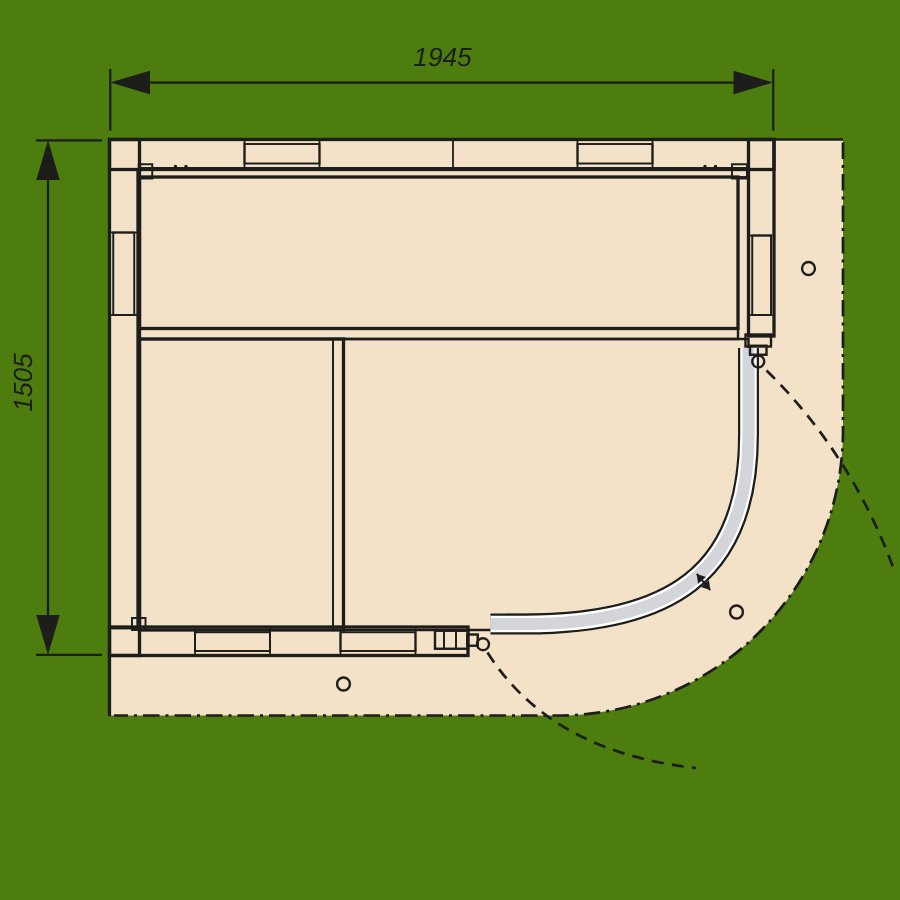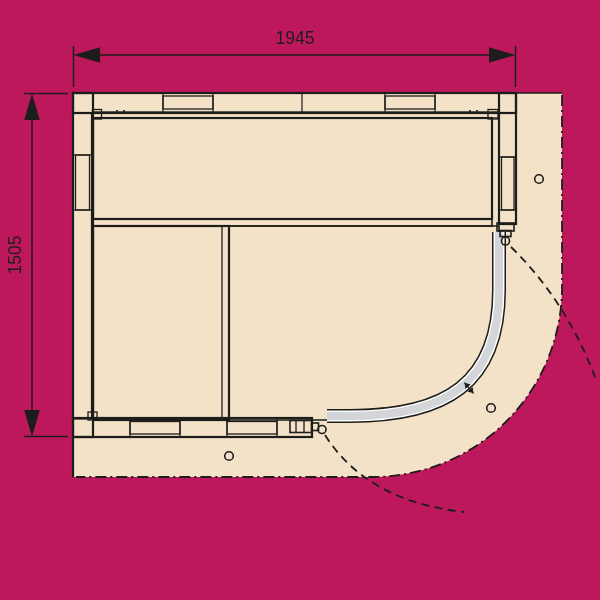--- a/index.html
+++ b/index.html
@@ -1,17 +1,17 @@
 <!DOCTYPE html>
 <html style="--outline: #1d1d1b; --room-fill: #f4e2c8; --wall-fill: #e9c79b; --wood-light: #f6e9c1; --wood-mid: #edd2a4; --glass-gray: #d3d5d8; --floor-gray: #c9cdd2; --hatch-bg: #f3f3f0;"><head>
 <meta charset="utf-8">
 <style>
   html,body{margin:0;padding:0;background:#ffffff;}
   body{font-family:"Liberation Sans", sans-serif;}
-  .stage{position:relative;width:600px;height:600px;background:#be185d;overflow:hidden;}
+  .stage{position:relative;width:600px;height:600px;background:#4d7c0f;overflow:hidden;font-style:italic;}
   svg{display:block;}
   
   .room{fill:var(--room-fill,#f4e2c8);}
   .wall{fill:var(--wall-fill,#e9c79b);}
   .wood{fill:var(--wood-light,#f6e9c1);}
   .woodmid{fill:var(--wood-mid,#edd2a4);}
   .whitefill{fill:#ffffff;}
   .inkfill{fill:var(--outline,#1d1d1b);}
   .graystripe{fill:var(--floor-gray,#c9cdd2);}
   .hatchbg{fill:var(--hatch-bg,#f3f3f0);}

